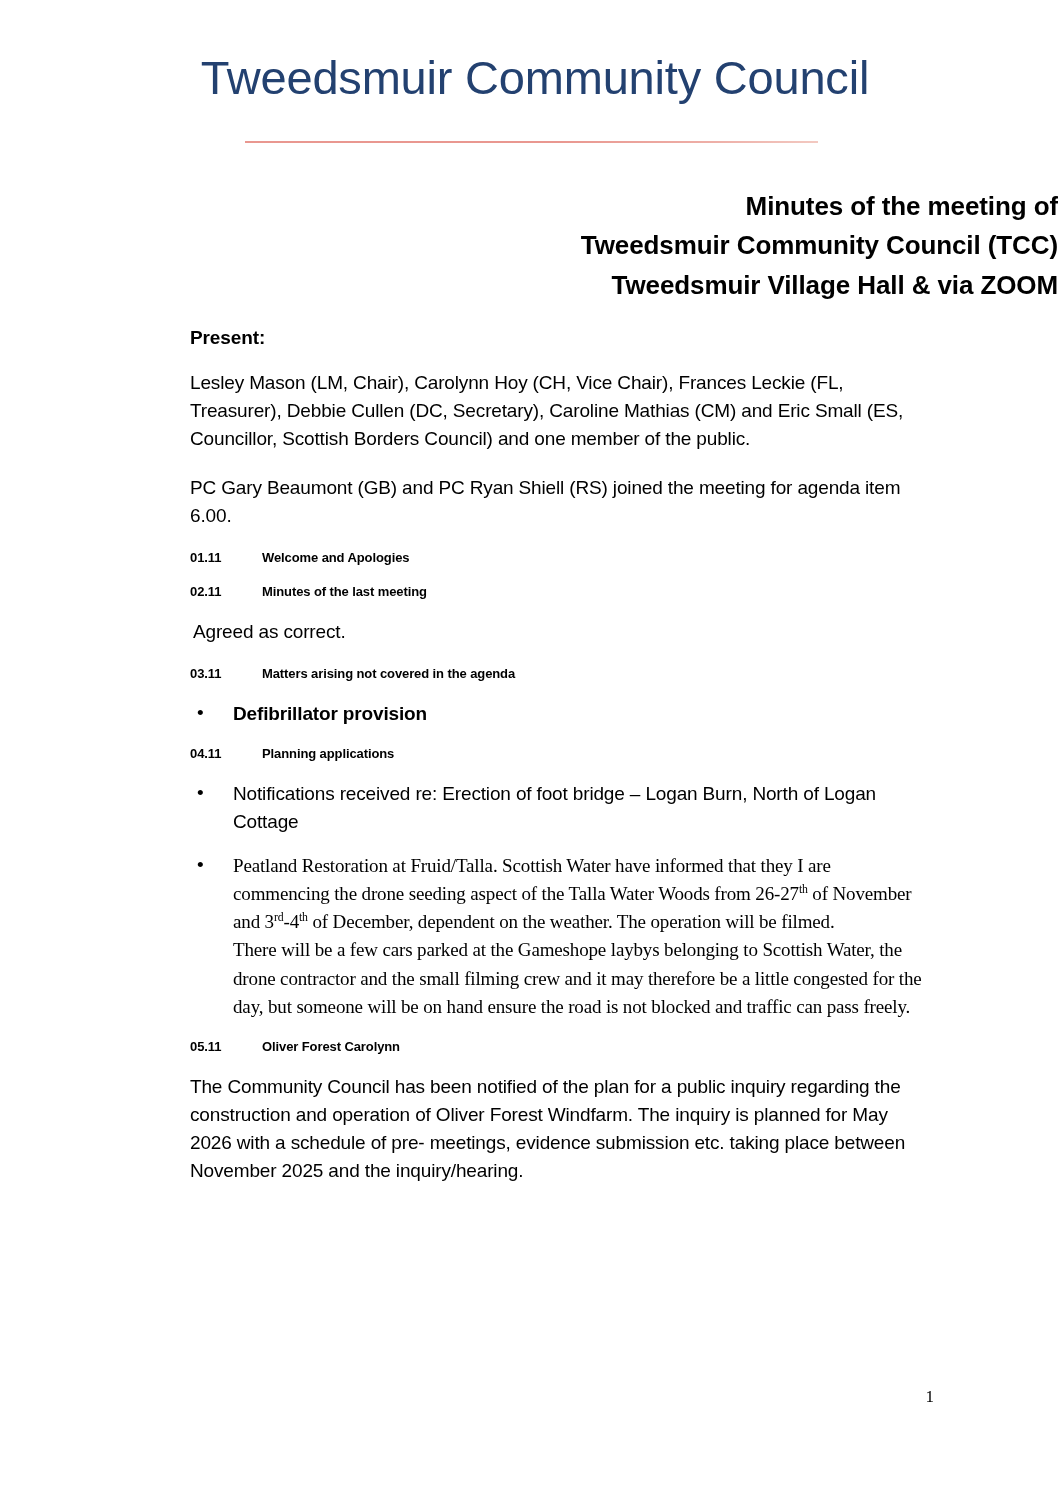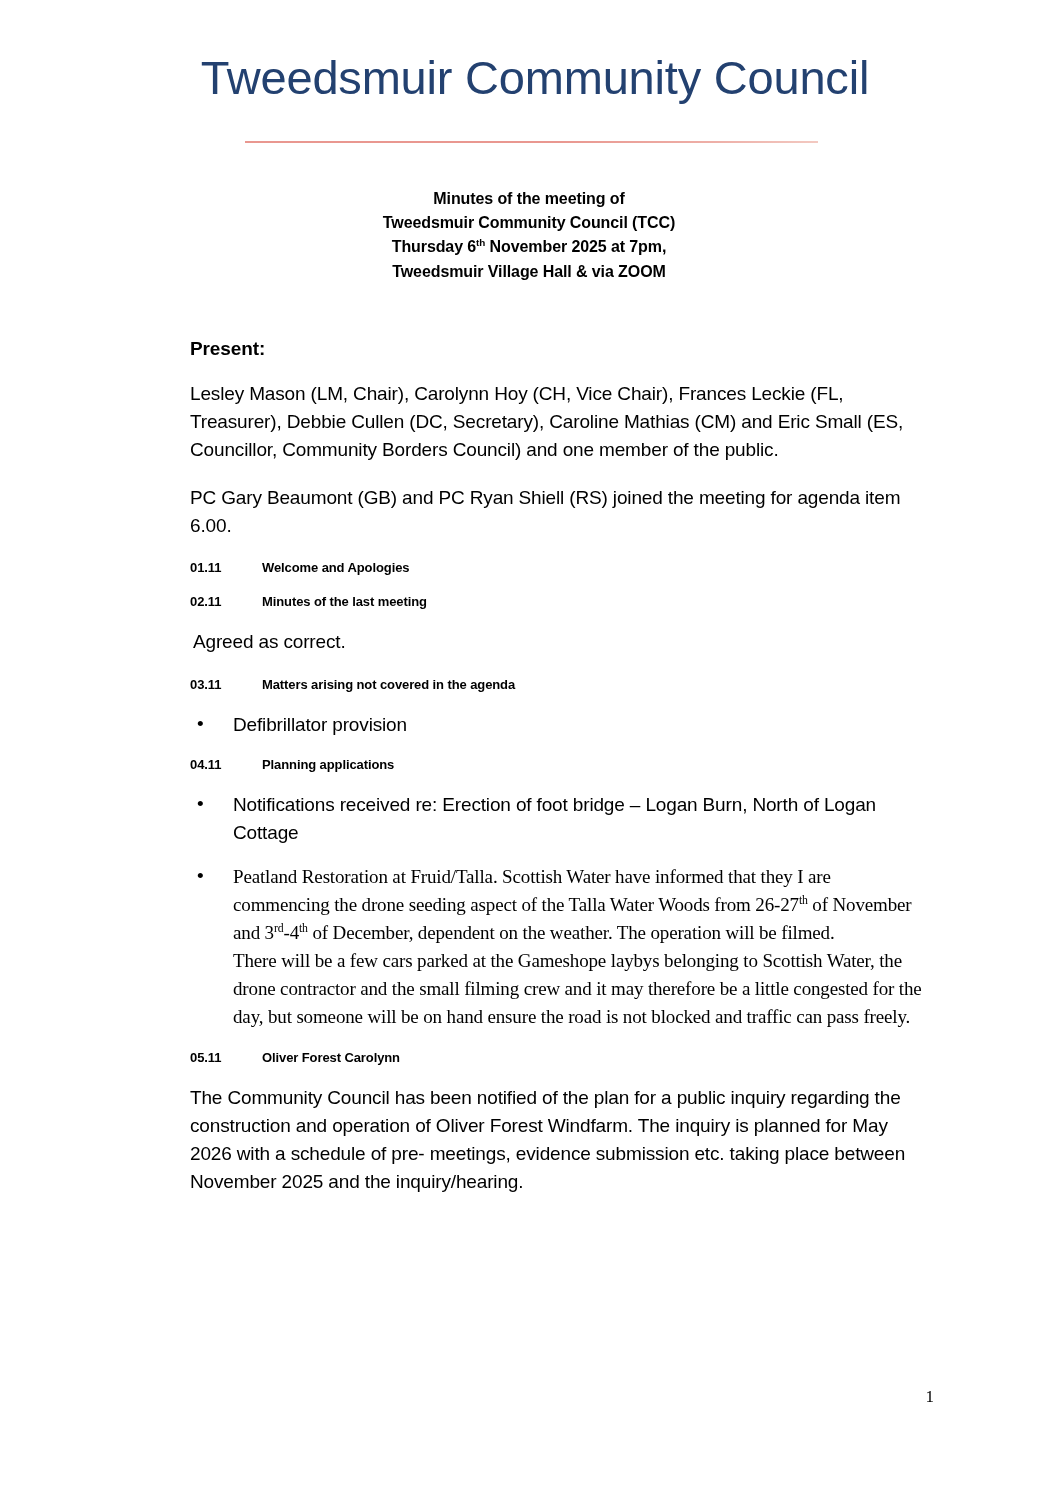--- a/index.html
+++ b/index.html
@@ -43,36 +43,36 @@
   }
   .divider {
     height: 2px;
     background: linear-gradient(to right, #e8928a 0%, #e8928a 55%, #edaba3 80%, #f0c0b8 100%);
     opacity: 0.95;
   }
 
   
   .meeting-heading {
     margin-top: 44px;
-    text-align: center;
-    font-weight: bold;
-    font-size: 16px;
+    text-align: right;
+    font-weight: bold;
+    font-size: 26px;
     line-height: 1.52;
     letter-spacing: -0.1px;
   }
   .meeting-heading .ln { display: block; }
   sup {
     font-size: 0.62em;
     vertical-align: super;
     line-height: 0;
   }
 
   
   .content {
-    margin-top: 54px;
+    margin-top: 22px;
     padding-left: 190px;
     padding-right: 128px;
   }
   .label-bold {
     font-weight: bold;
     font-size: 19px;
     margin-bottom: 20px;
     letter-spacing: -0.1px;
   }
   p.para {
@@ -112,21 +112,21 @@
   ul.bullets > li:last-child { margin-bottom: 0; }
   ul.bullets > li::before {
     content: "\2022";
     position: absolute;
     left: 7px;
     top: -1px;
     font-size: 19px;
     line-height: 1.48;
   }
   .bullet-title {
-    font-weight: normal;
+    font-weight: bold;
     display: block;
   }
   .bullet-sub {
     display: block;
   }
   .bullet-block {
     display: block;
     font-family: Liberation Serif, serif;
   }
 
@@ -147,29 +147,28 @@
   <header class="masthead">
     <div class="org-title" style="color: rgb(35, 65, 112);">Tweedsmuir Community Council</div>
     <div class="divider-wrap">
       <div class="divider" style="background: linear-gradient(to right, rgb(232, 146, 138) 0%, rgb(232, 146, 138) 55%, rgb(237, 171, 163) 82%, rgb(242, 198, 190) 100%);"></div>
     </div>
   </header>
 
   <div class="meeting-heading">
     <span class="ln">Minutes of the meeting of</span>
     <span class="ln">Tweedsmuir Community Council (TCC)</span>
-    <span class="ln"><span>Thursday 6</span><sup>th</sup><span> November 2025 at 7pm,</span></span>
     <span class="ln">Tweedsmuir Village Hall &amp; via ZOOM</span>
   </div>
 
   <main class="content">
 
     <div class="label-bold">Present:</div>
 
-    <p class="para">Lesley Mason (LM, Chair), Carolynn Hoy (CH, Vice Chair), Frances Leckie (FL, Treasurer), Debbie Cullen (DC, Secretary), Caroline Mathias (CM) and Eric Small (ES, Councillor, Community Borders Council) and one member of the public.</p>
+    <p class="para">Lesley Mason (LM, Chair), Carolynn Hoy (CH, Vice Chair), Frances Leckie (FL, Treasurer), Debbie Cullen (DC, Secretary), Caroline Mathias (CM) and Eric Small (ES, Councillor, Scottish Borders Council) and one member of the public.</p>
 
     <p class="para">PC Gary Beaumont (GB) and PC Ryan Shiell (RS) joined the meeting for agenda item 6.00.</p>
 
     <div class="agenda-item"><span class="num">01.11</span><span>Welcome and Apologies</span></div>
 
     <div class="agenda-item"><span class="num">02.11</span><span>Minutes of the last meeting</span></div>
     <p class="para para-indent">Agreed as correct.</p>
 
     <div class="agenda-item"><span class="num">03.11</span><span>Matters arising not covered in the agenda</span></div>
     <ul class="bullets">

